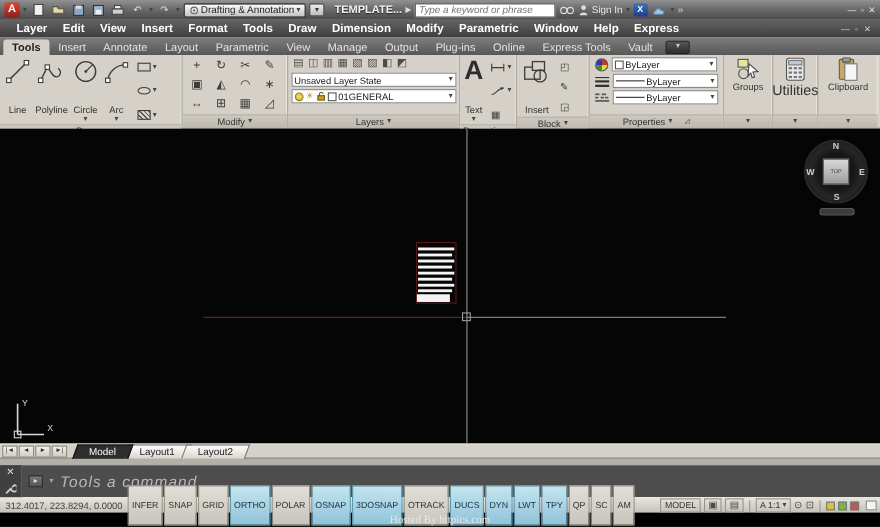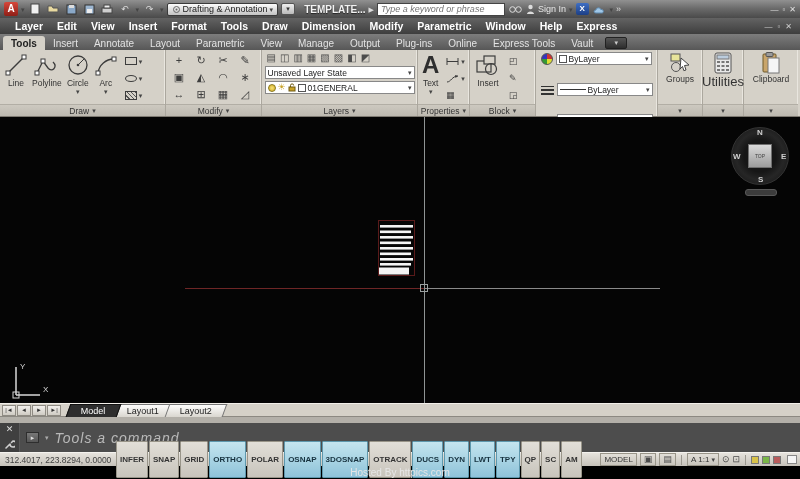--- a/index.html
+++ b/index.html
@@ -40,41 +40,41 @@
   .rtab-extra { width:22px; height:12px; margin:0 0 1px 4px; background:linear-gradient(#555,#2e2e2e);
     border:1px solid #222; border-radius:2px; color:#ccc; font-size:7px; text-align:center; line-height:10px;}
 
   
   .ribbon { height:67px; background:#d5d1c8; border-bottom:1px solid #7e7a72; display:flex; }
   .panel { border-right:1px solid #aba79e; box-shadow:inset -1px 0 0 #e9e6df; display:flex; flex-direction:column; }
   .panel-body { flex:1; display:flex; padding:2px 2px 0; }
   .panel-label { height:12px; background:linear-gradient(#cdc9c0,#bdb9b0); font-size:8.5px; color:#333;
     display:flex; align-items:center; justify-content:center; gap:3px; border-top:1px solid #b2aea5; }
   .bigbtn { display:flex; flex-direction:column; align-items:center; justify-content:flex-start; padding:1px 2px; }
-  .bigbtn .lbl { font-size:8.5px; color:#333; margin-top:1px; }
+  .bigbtn .lbl { font-size:8.5px; color:#333; margin-top:18px; }
   .mini-col { display:flex; flex-direction:column; justify-content:space-between; padding:2px 0; margin-left:3px; }
   .mini-btn { display:flex; align-items:center; gap:2px; height:14px; padding:0 2px; color:#3c3c3c; font-size:9px; }
   .caret { font-size:7px; color:#444; }
   .grid-modify { display:grid; grid-template-columns:repeat(4,22px); grid-auto-rows:17px; align-items:center;
     justify-items:center; color:#3d3d3d; font-size:11px; }
   .ddl { background:#fff; border:1px solid #888; height:13px; display:flex; align-items:center;
     font-size:8.5px; color:#222; padding:0 2px; gap:2px; }
   .ddl .caret { margin-left:auto; }
   .layers-col { display:flex; flex-direction:column; gap:2px; width:150px; }
   .lay-icons { display:flex; gap:4px; padding:1px 2px; color:#4c4c4c; font-size:10px; }
   .swatch { width:8px; height:8px; background:#fff; border:1px solid #555; }
   .bulb { width:8px; height:8px; border-radius:50%; background:radial-gradient(#f7e27a,#cfa91f); border:1px solid #8a7a1e; }
   .sun { color:#c9a227; font-size:9px; }
   .rect-ic { width:12px; height:8px; border:1px solid #3c3c3c; }
   .ellipse-ic { width:12px; height:7px; border:1px solid #3c3c3c; border-radius:50%; }
   .hatch-ic { width:12px; height:9px; border:1px solid #3c3c3c;
     background:repeating-linear-gradient(45deg, transparent 0 2px, #555 2px 3px); }
   .colorwheel { width:12px; height:12px; border-radius:50%; border:1px solid #555;
     background:conic-gradient(#c33 0 25%, #dd3 0 50%, #393 0 75%, #33b 0 100%); }
-  .props-col { display:flex; flex-direction:column; gap:18px; }
+  .props-col { display:flex; flex-direction:column; gap:2px; }
   .prop-row { display:flex; align-items:center; gap:3px; }
   .prop-row .ddl { width:96px; }
   .lt-line { width:26px; height:1px; background:#333; }
   .bigA { font-size:24px; font-weight:bold; color:#2e2e2e; line-height:24px; }
 
   
   .canvas { position:relative; height:286px; background:#050505; overflow:hidden; }
   .xhair-v { position:absolute; left:424px; top:0; width:1px; height:100%; background:#8f9494; }
   .line-red { position:absolute; left:185px; top:171px; width:239px; height:1px; background:#6e2626; }
   .line-gray { position:absolute; left:424px; top:171px; width:236px; height:1px; background:#8a8a8a; }
@@ -108,31 +108,31 @@
   .cmd-main { flex:1; display:flex; align-items:center; gap:6px; padding-left:6px; }
   .cmd-prompt-ic { width:13px; height:11px; background:linear-gradient(#787878,#565656); border:1px solid #2e2e2e;
     color:#ddd; font-size:7px; text-align:center; line-height:10px; }
   .cmd-text { color:#b9b9b9; font-style:italic; font-size:14px; letter-spacing:1px; }
 
   
   .statusbar { height:14px; background:linear-gradient(#e6e3dd,#c6c2ba); display:flex; align-items:center;
     padding:0 3px; gap:1px; border-top:1px solid #f4f2ee; }
   .coords { width:112px; font-size:8.5px; color:#3f3f3f; padding-left:2px; }
   .toggle { font-size:8px; color:#333; border:1px solid #999589; border-radius:1px; padding:13px 3px;
-    background:linear-gradient(#e2dfd8,#c8c4bc); white-space:nowrap;font-weight:bold; }
+    background:linear-gradient(#e2dfd8,#c8c4bc); white-space:nowrap; }
   .toggle.on { background:linear-gradient(#c4e5ef,#8fc3d9); border-color:#5e98ad; color:#17323f; }
   .sb-right { margin-left:auto; display:flex; align-items:center; gap:3px; }
   .sb-btn { font-size:8px; color:#333; border:1px solid #999589; padding:1px 3px; background:linear-gradient(#e2dfd8,#c8c4bc); display:flex; align-items:center; gap:2px;}
   .sb-ic { font-size:9px; color:#4a4a4a; }
   .traysq { width:8px; height:8px; border:1px solid #777; }
   .sb-sep { width:1px; height:10px; background:#9b978f; margin:0 2px; }
 
   
   .watermark { height:13px; background:#000; display:flex; align-items:center; justify-content:center; }
-  .watermark span { color:#e6e6e6; font-family:Liberation Sans, sans-serif; font-size:10px; }
+  .watermark span { color:#e6e6e6; font-family:Liberation Serif, serif; font-size:10px; }
 </style>
 </head>
 <body>
 
 <div class="titlebar">
   <span class="acad-logo">A</span>
   <span class="caret g">▾</span>
   <span class="qat-btn">
     <svg width="10" height="12">
         <rect x="1" y="1" width="8" height="10" fill="#f0f0f0" stroke="#444"></rect>

